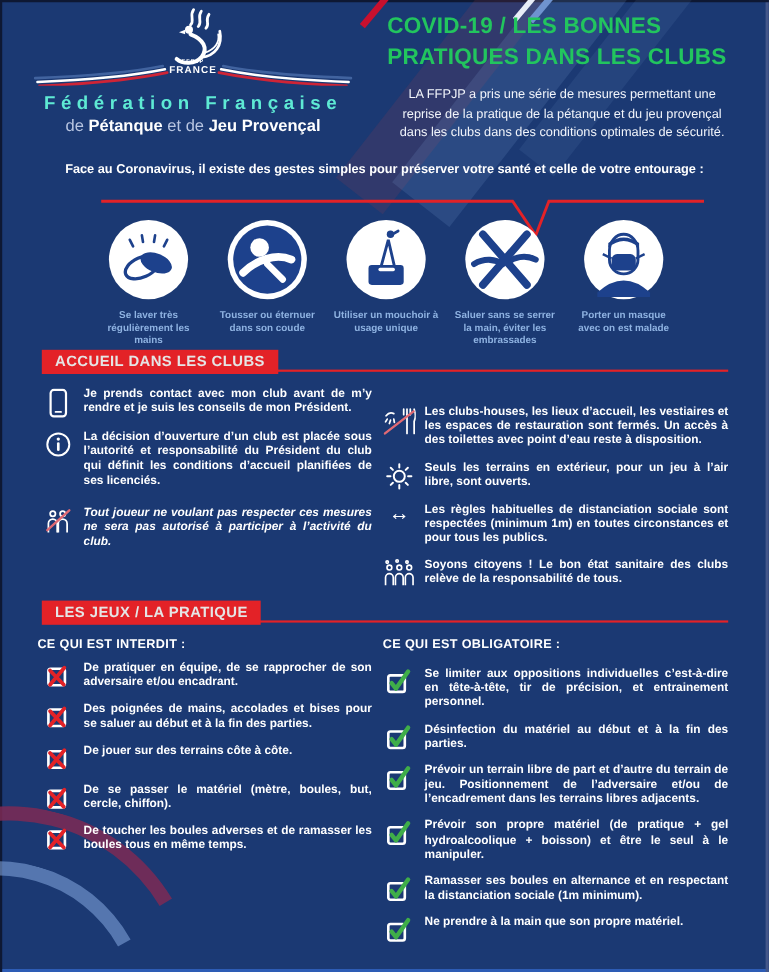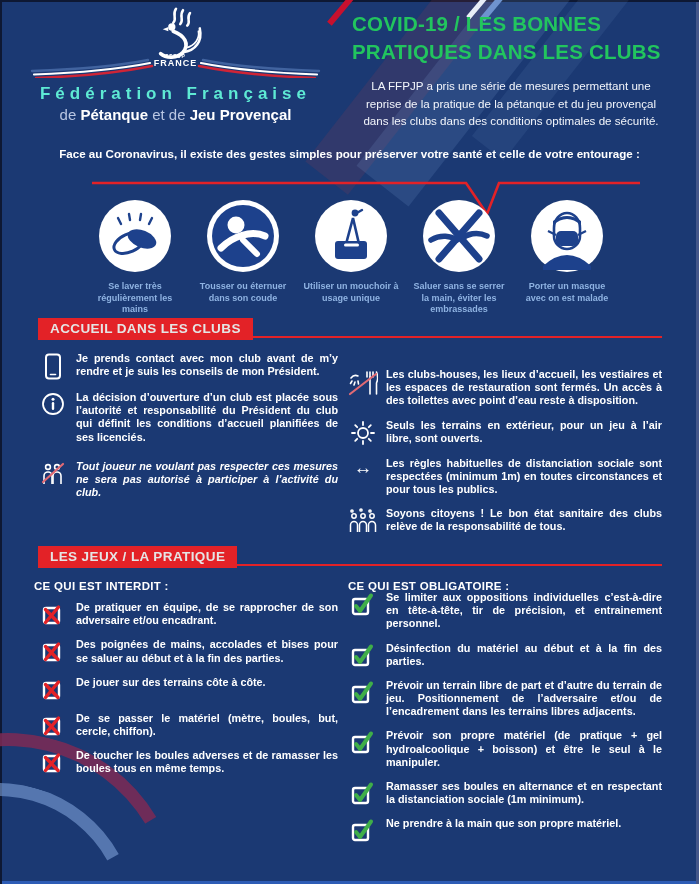--- a/index.html
+++ b/index.html
@@ -331,21 +331,21 @@
             <g stroke="#e32227" stroke-width="3.4" stroke-linecap="round">
               <path d="M4.5,7.5 L17,20.5"></path>
               <path d="M17.5,5 L4.5,20.5"></path>
             </g>
           </svg>
       </span>
       <span class="tx">De toucher les boules adverses et de ramasser les boules tous en même temps.</span>
     </div>
   </div>
 
-  <div class="col" style="left:348px;top:591px;width:314px;">
+  <div class="col" style="left:348px;top:606px;width:314px;">
     <div class="item">
       <span class="ic">
         <svg width="24" height="24" viewBox="0 0 24 24">
             <rect x="2" y="7" width="15" height="15" rx="2" fill="none" stroke="#fff" stroke-width="2.4"></rect>
             <path d="M5,14 L9,19 L20,3.5" fill="none" stroke="#3fae49" stroke-width="4" stroke-linecap="round" stroke-linejoin="round"></path>
           </svg>
       </span>
       <span class="tx">Se limiter aux oppositions individuelles c’est-à-dire en tête-à-tête, tir de précision, et entrainement personnel.</span>
     </div>
     <div class="item">

